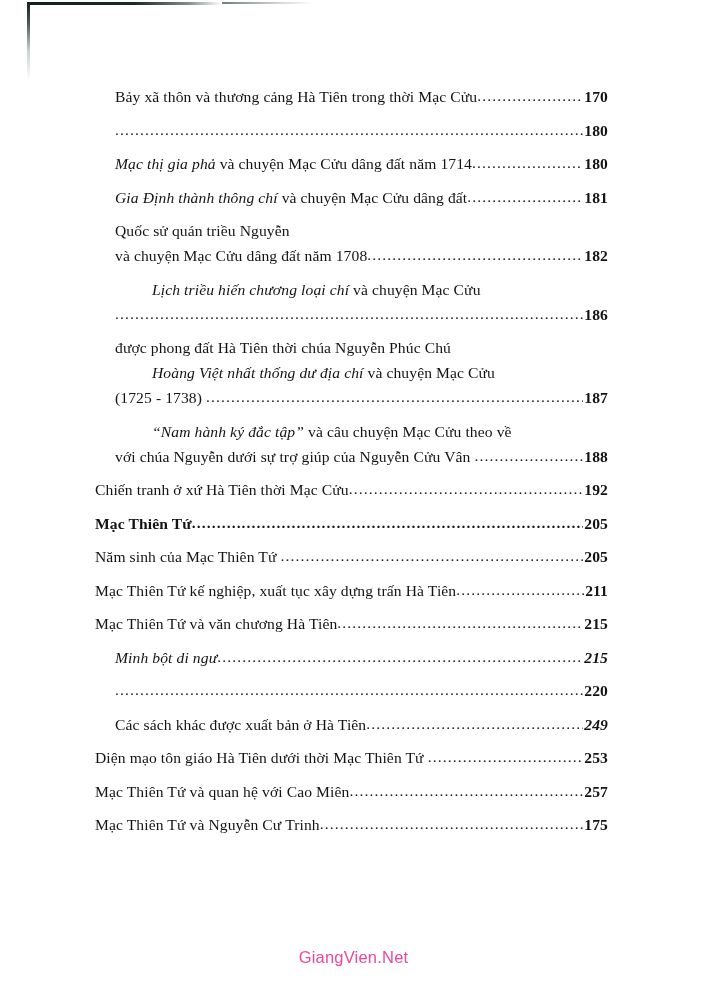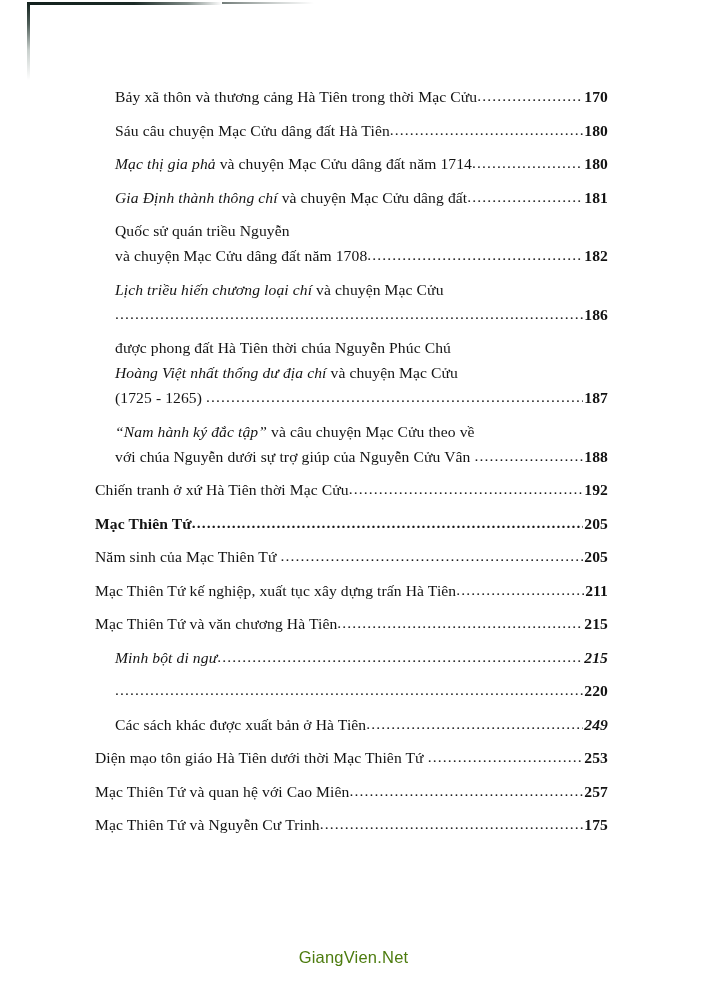--- a/index.html
+++ b/index.html
@@ -91,20 +91,21 @@
     padding-left: 1px;
   }
 
   
   .pre-line {
     white-space: pre;
     display: block;
   }
   .pre-line .ital {
     font-style: italic;
+    margin-left: 37px;
   }
 
   .bold .title-text,
   .bold .page-no,
   .bold .leader-dots,
   .bold .pre-line {
     font-weight: 700;
   }
   .all-italic .title-text,
   .all-italic .page-no,
@@ -114,41 +115,40 @@
 
   #watermark {
     position: absolute;
     top: 948px;
     left: 0;
     width: 707px;
     text-align: center;
     font-family: "Liberation Sans", "DejaVu Sans", sans-serif;
     font-size: 16.5px;
     letter-spacing: .2px;
-    color: #4d7c0f;
+    color: #ec4899;
   }
 </style>
 </head>
 <body>
 
 <div id="scan-edge-top"></div>
 <div id="scan-edge-top2"></div>
 <div id="scan-edge-left"></div>
 
 <div id="toc">
     <div class="toc-entry indent">
       <div class="leader-row">
         <span class="title-text"><span>Bảy xã thôn và thương cảng Hà Tiên trong thời Mạc Cửu</span></span>
         <span class="leader-dots">................................................................................................................................................................</span>
         <span class="page-no">170</span>
       </div>
     </div>
     <div class="toc-entry indent">
       <div class="leader-row">
-        <span class="title-text"><span>Sáu câu chuyện Mạc Cửu dâng đất Hà Tiên</span></span>
         <span class="leader-dots">................................................................................................................................................................</span>
         <span class="page-no">180</span>
       </div>
     </div>
     <div class="toc-entry indent">
       <div class="leader-row">
         <span class="title-text"><span class="ital">Mạc thị gia phả</span><span> và chuyện Mạc Cửu dâng đất năm 1714</span></span>
         <span class="leader-dots">................................................................................................................................................................</span>
         <span class="page-no">180</span>
       </div>
@@ -172,21 +172,21 @@
       <span class="pre-line"><span class="ital">Lịch triều hiến chương loại chí</span><span> và chuyện Mạc Cửu</span></span>
       <div class="leader-row">
         <span class="leader-dots">................................................................................................................................................................</span>
         <span class="page-no">186</span>
       </div>
     </div>
     <div class="toc-entry indent">
       <span class="pre-line"><span>được phong đất Hà Tiên thời chúa Nguyễn Phúc Chú</span></span>
       <span class="pre-line"><span class="ital">Hoàng Việt nhất thống dư địa chí</span><span> và chuyện Mạc Cửu</span></span>
       <div class="leader-row">
-        <span class="title-text"><span>(1725 - 1265) </span></span>
+        <span class="title-text"><span>(1725 - 1738) </span></span>
         <span class="leader-dots">................................................................................................................................................................</span>
         <span class="page-no">187</span>
       </div>
     </div>
     <div class="toc-entry indent">
       <span class="pre-line"><span class="ital">“Nam hành ký đắc tập”</span><span> và câu chuyện Mạc Cửu theo về</span></span>
       <div class="leader-row">
         <span class="title-text"><span>với chúa Nguyễn dưới sự trợ giúp của Nguyễn Cửu Vân </span></span>
         <span class="leader-dots">................................................................................................................................................................</span>
         <span class="page-no">188</span>

